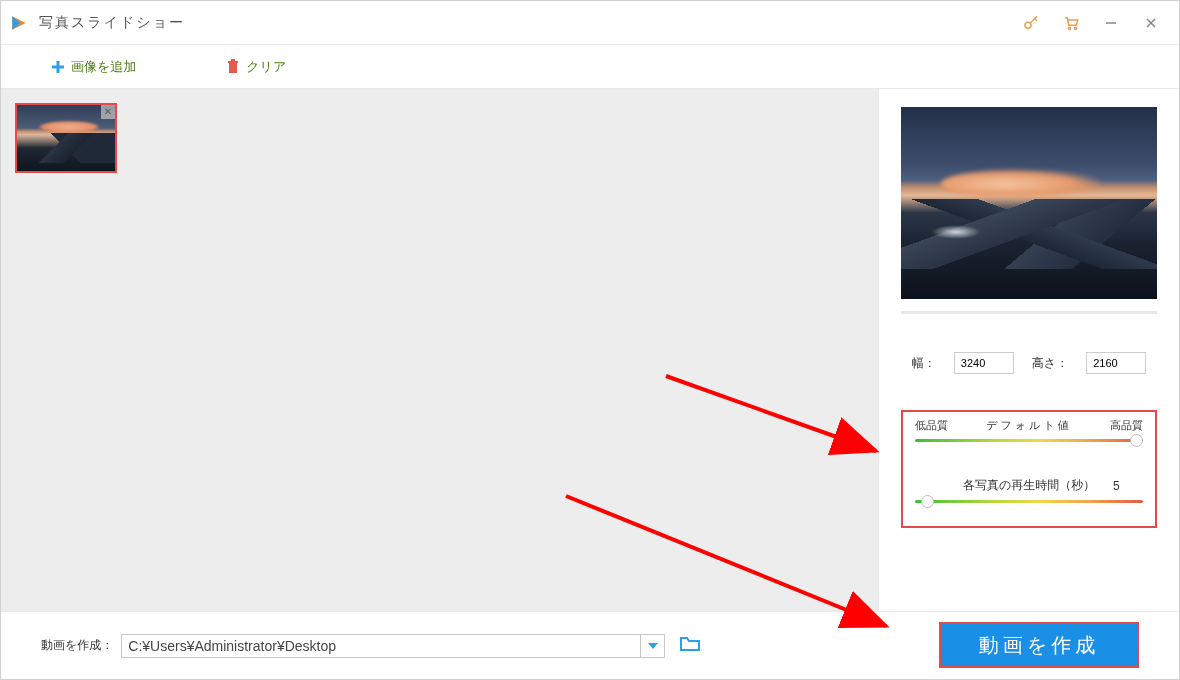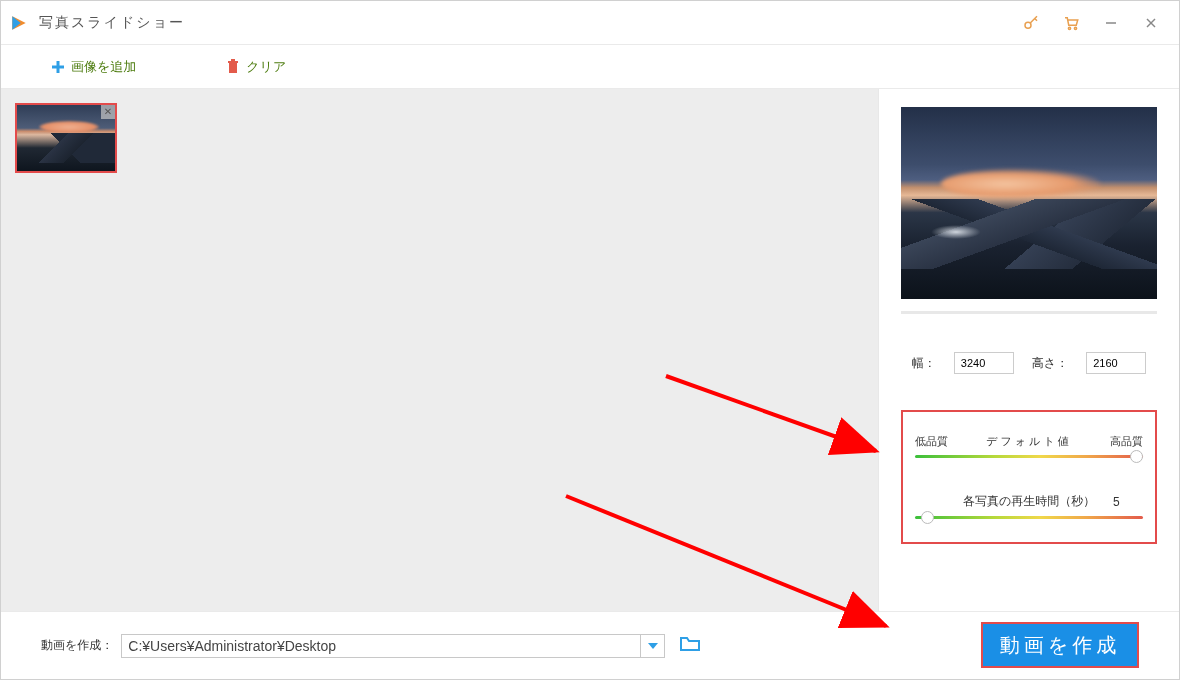--- a/index.html
+++ b/index.html
@@ -35,36 +35,36 @@
   linear-gradient(160deg,transparent 30%,#3a4558 30%,#2a3344 50%,transparent 50%),
   linear-gradient(200deg,transparent 40%,#2f3a4e 40%,#1e2736 55%,transparent 55%),
   linear-gradient(140deg,transparent 55%,#343f53 55%,#252e3e 75%,transparent 75%); }
 .preview .snow { position:absolute; bottom:60px; left:30px; width:50px; height:14px; background:radial-gradient(ellipse,#cfd5dd 0%,transparent 70%); }
 .progress-line { height:3px; background:#e8e8e8; margin:12px auto 0; width:256px; }
 
 .dims { display:flex; justify-content:center; gap:18px; margin-top:38px; align-items:center; }
 .dims label { font-size:12px; color:#333; }
 .dims input { width:60px; height:22px; border:1px solid #ccc; padding:0 6px; font-size:11px; }
 
-.quality-box { border:2px solid #e34b4b; margin-top:36px; padding:22px 12px 16px; }
+.quality-box { border:2px solid #e34b4b; margin-top:36px; padding:6px 12px 16px; }
 .q-labels { display:flex; justify-content:space-between; font-size:11px; color:#333; }
 .q-labels .center { flex:1; text-align:center; letter-spacing:3px; }
 .slider { position:relative; height:10px; margin-top:6px; }
 .slider-track { height:3px; border-radius:2px; background:linear-gradient(to right,#3bbf3b 0%,#b7d93b 35%,#f0d84a 55%,#f0a84a 75%,#e35b4b 100%); }
 .slider-thumb { position:absolute; top:-5px; width:13px; height:13px; border:1px solid #bbb; background:#fff; border-radius:50%; cursor:pointer; }
 .dur-row { display:flex; justify-content:space-between; align-items:center; margin-top:28px; font-size:12px;margin-left:48px; }
 .dur-row .val { width:30px; text-align:left; }
 
 
 .footer { position:absolute; bottom:0; left:0; right:0; height:68px; border-top:1px solid #eaeaea; display:flex; align-items:center; padding:0 0 0 40px; }
 .out-label { font-size:12px; margin-right:8px; }
 .out-input { width:520px; height:24px; border:1px solid #c8c8c8; font-size:14px; padding:0 6px; color:#444; }
 .combo-arrow { width:24px; height:24px; border:1px solid #c8c8c8; border-left:none; display:flex; align-items:center; justify-content:center; cursor:pointer; }
 .folder-btn { margin-left:14px; cursor:pointer; }
-.create-btn { position:absolute; right:40px; top:10px; width:158px; height:46px; background:#1a8fe6; border:2px solid #e34b4b; color:#fff; font-size:20px; letter-spacing:4px; display:flex; align-items:center; justify-content:center; cursor:pointer; }
+.create-btn { position:absolute; right:40px; top:10px; width:200px; height:46px; background:#1a8fe6; border:2px solid #e34b4b; color:#fff; font-size:20px; letter-spacing:4px; display:flex; align-items:center; justify-content:center; cursor:pointer; }
 
 
 .arrow { position:absolute; pointer-events:none; }
 .arrow svg { overflow:visible; }
 </style>
 </head>
 <body>
 
 <div class="window">
 

